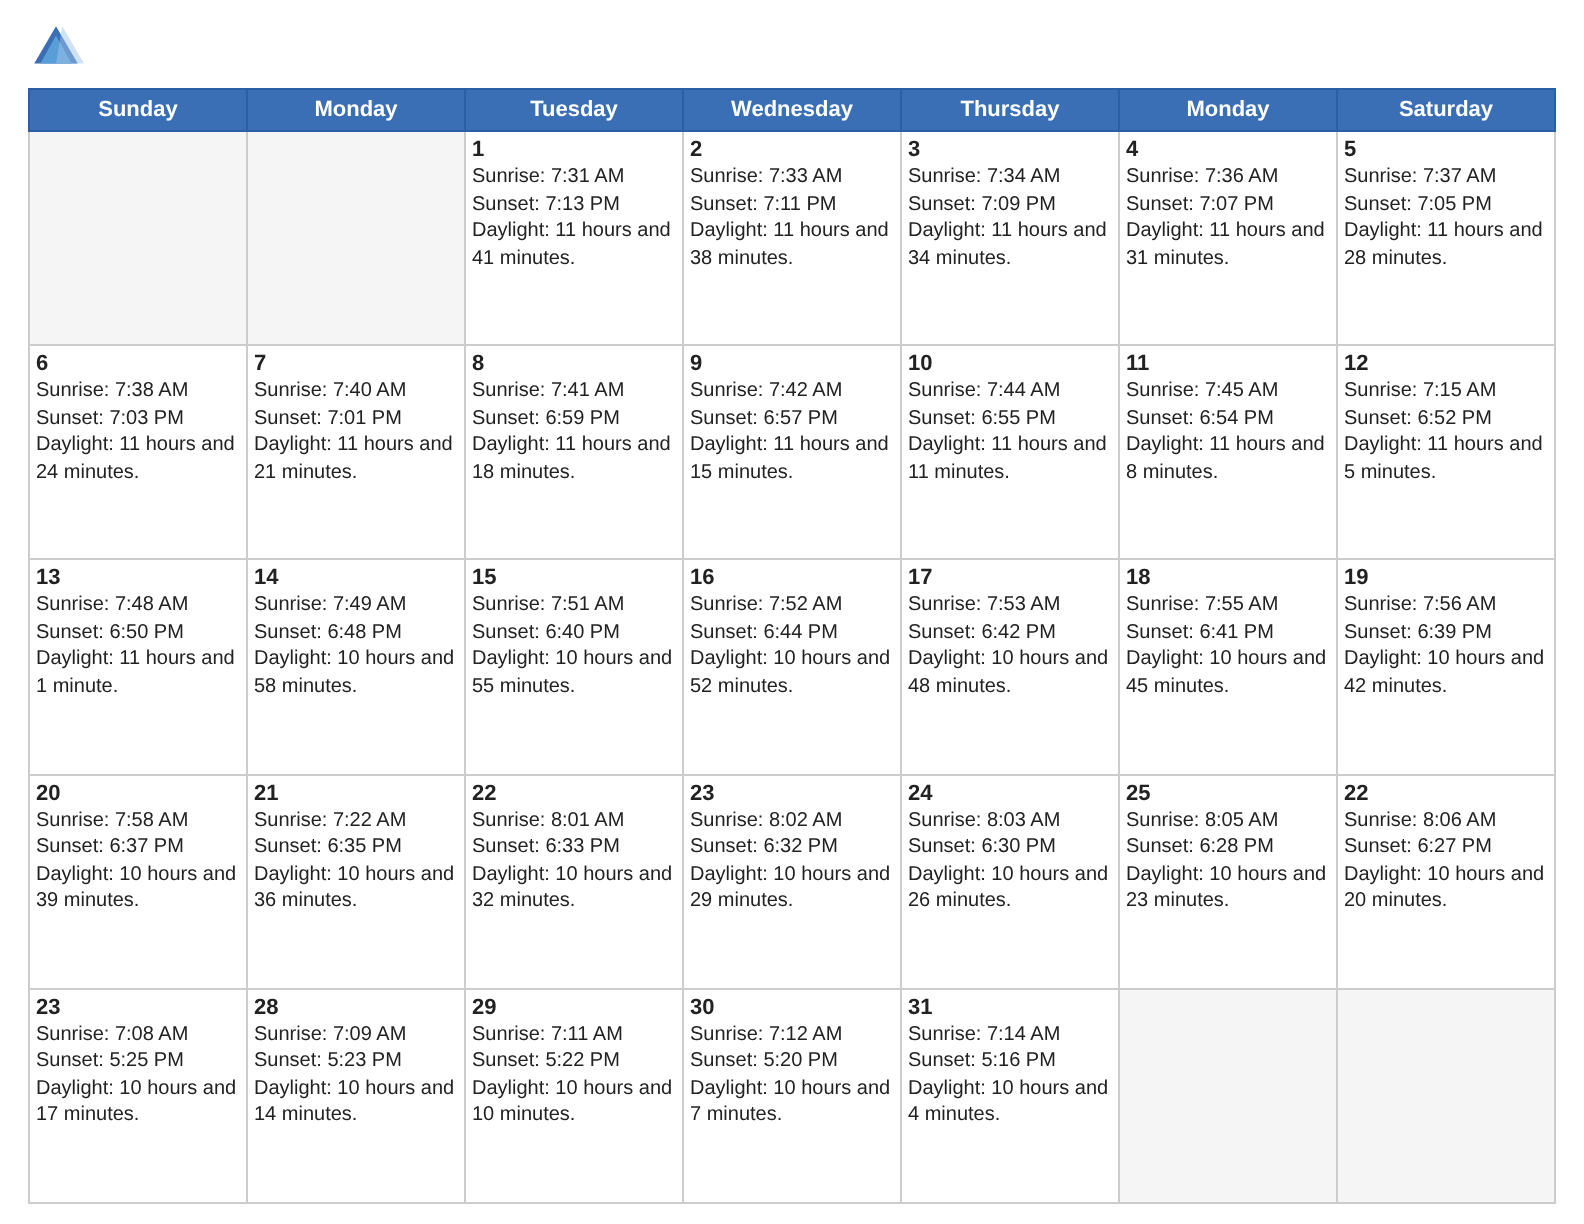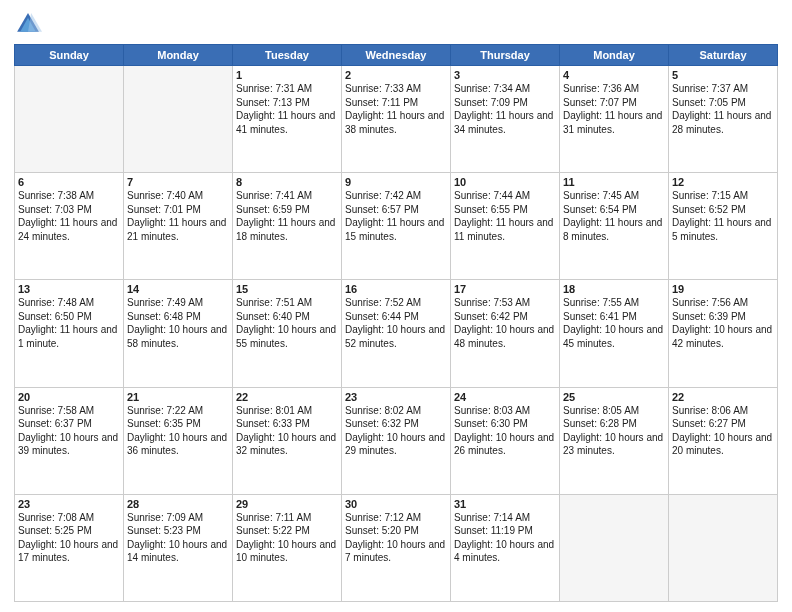--- a/index.html
+++ b/index.html
@@ -315,21 +315,21 @@
           </td>
           <td>
             <span class="day-num">30</span>
             <div class="day-info">Sunrise: 7:12 AM
 Sunset: 5:20 PM
 Daylight: 10 hours and 7 minutes.</div>
           </td>
           <td>
             <span class="day-num">31</span>
             <div class="day-info">Sunrise: 7:14 AM
-Sunset: 11:19 PM
+Sunset: 5:16 PM
 Daylight: 10 hours and 4 minutes.</div>
           </td>
           <td class="empty"></td>
           <td class="empty"></td>
         </tr>
       </tbody>
   </table>
 </div>
 
 </body></html>

